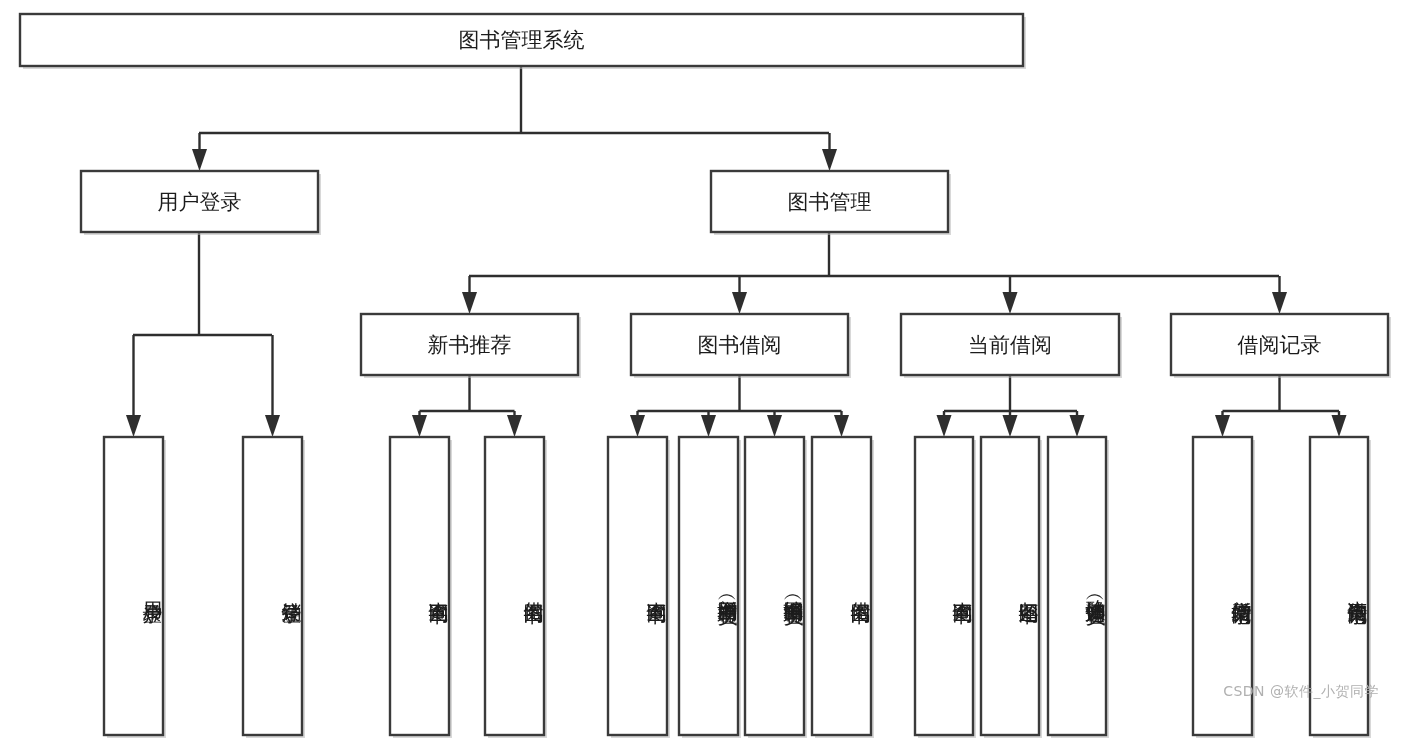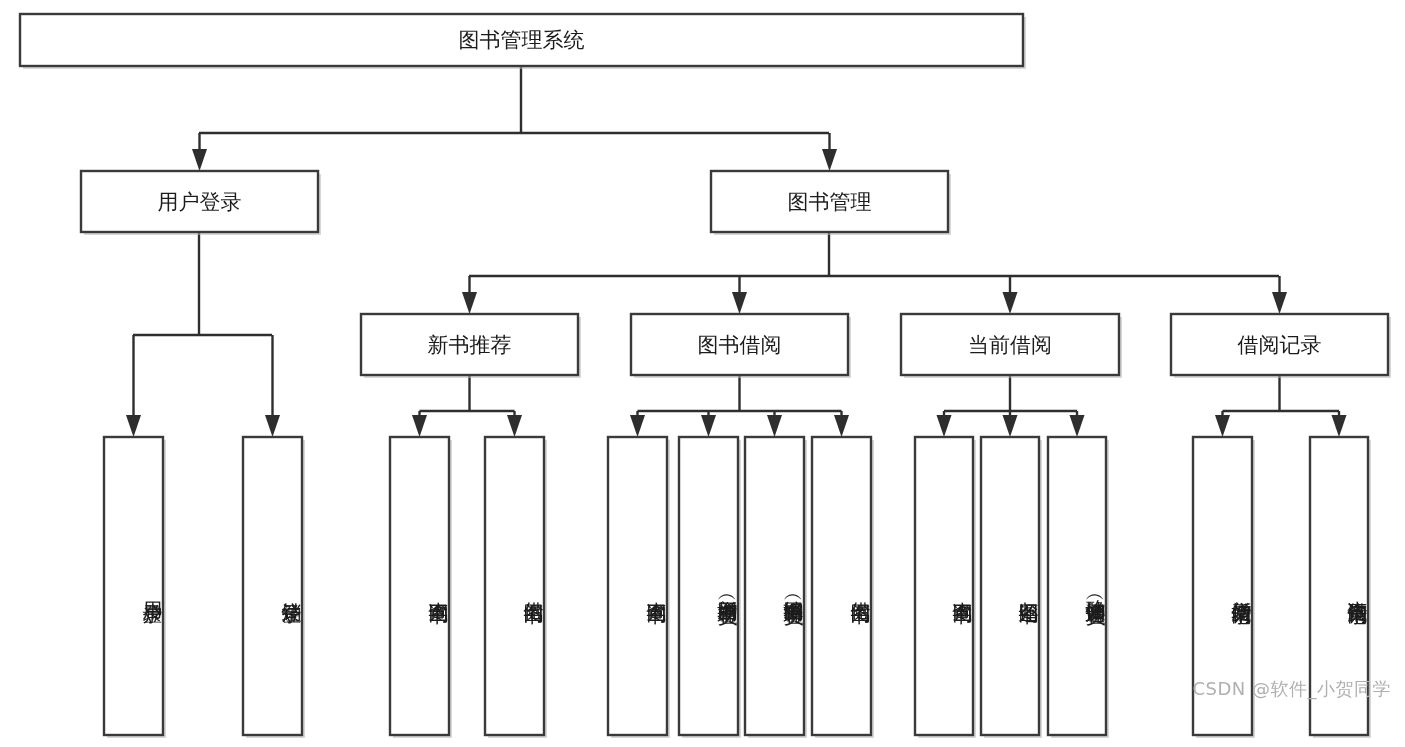--- a/index.html
+++ b/index.html
@@ -61,24 +61,24 @@
     letter-spacing: 1px;
     color: #1c1c1c;
     display: flex;
     align-items: flex-start;
     justify-content: center;
     white-space: nowrap;
     pointer-events: none;
   }
   .watermark {
     position: absolute;
-    right: 14px;
+    right: 26px;
     bottom: 6px;
     font-family: "DejaVu Sans", "Liberation Sans", sans-serif;
-    font-size: 18px;
+    font-size: 14px;
     color: #b0b0b0;
     white-space: nowrap;
     letter-spacing: 0.5px;
   }
 </style>
 </head>
 <body>
 
 <div id="diagram-root">
 

